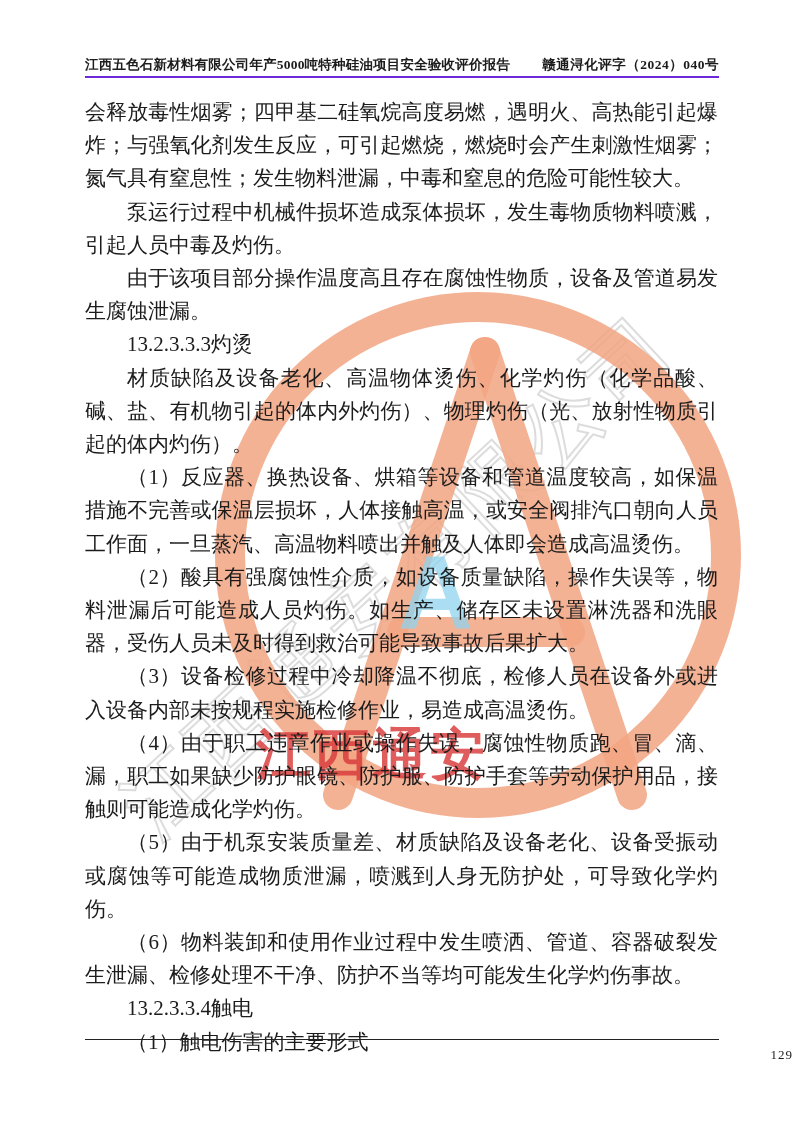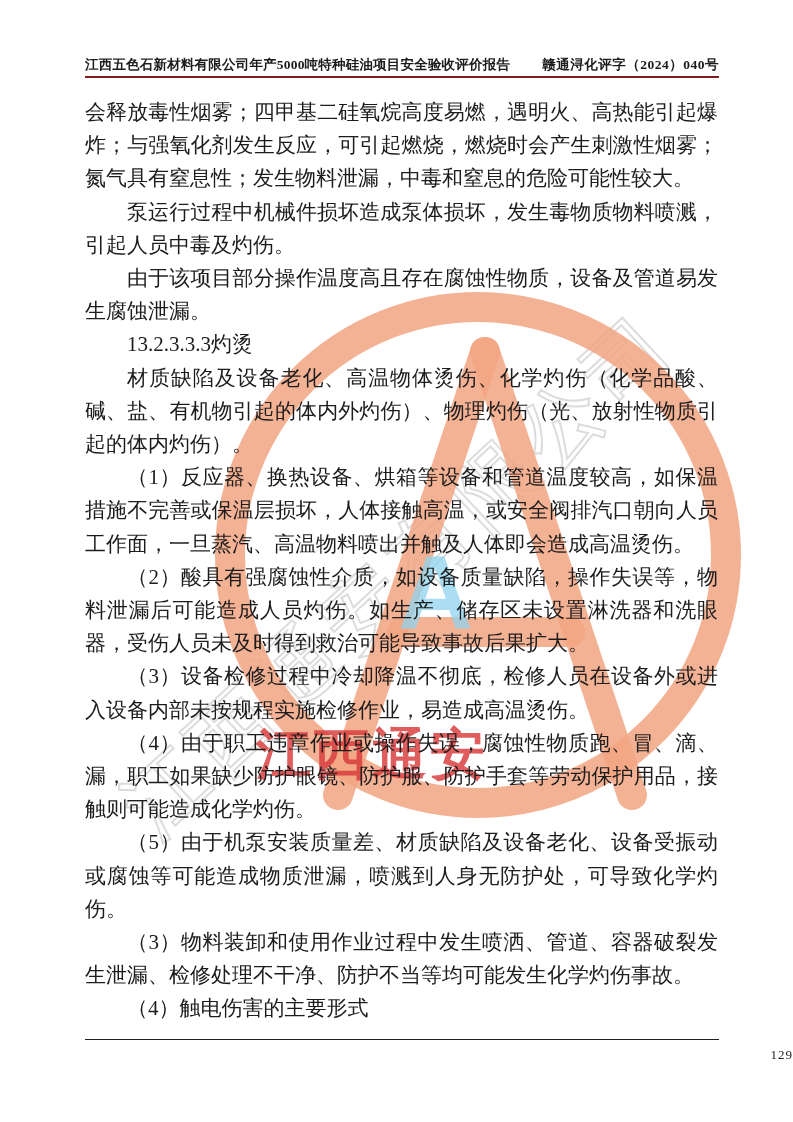--- a/index.html
+++ b/index.html
@@ -16,21 +16,21 @@
     inset: 0;
     z-index: 1;
   }
   
   .header {
     position: absolute;
     left: 85px; right: 74px; top: 56px;
     display: flex;
     justify-content: space-between;
     align-items: flex-end;
-    border-bottom: 2px solid #7f1d1d;
+    border-bottom: 2px solid #6d28d9;
     padding-bottom: 3px;
     font-size: 13.5px;
     font-weight: 700;
     line-height: 17px;
     white-space: nowrap;
   }
   .header .h-left  { letter-spacing: 0.2px; }
   .header .h-right { letter-spacing: 0.5px; }
   
   .doc-body {
@@ -135,19 +135,20 @@
   <p class="">会释放毒性烟雾；四甲基二硅氧烷高度易燃，遇明火、高热能引起爆炸；与强氧化剂发生反应，可引起燃烧，燃烧时会产生刺激性烟雾；氮气具有窒息性；发生物料泄漏，中毒和窒息的危险可能性较大。</p>
       <p class="indented">泵运行过程中机械件损坏造成泵体损坏，发生毒物质物料喷溅，引起人员中毒及灼伤。</p>
       <p class="indented">由于该项目部分操作温度高且存在腐蚀性物质，设备及管道易发生腐蚀泄漏。</p>
       <p class="indented">13.2.3.3.3灼烫</p>
       <p class="indented">材质缺陷及设备老化、高温物体烫伤、化学灼伤（化学品酸、碱、盐、有机物引起的体内外灼伤）、物理灼伤（光、放射性物质引起的体内灼伤）。</p>
       <p class="indented">（1）反应器、换热设备、烘箱等设备和管道温度较高，如保温措施不完善或保温层损坏，人体接触高温，或安全阀排汽口朝向人员工作面，一旦蒸汽、高温物料喷出并触及人体即会造成高温烫伤。</p>
       <p class="indented">（2）酸具有强腐蚀性介质，如设备质量缺陷，操作失误等，物料泄漏后可能造成人员灼伤。如生产、储存区未设置淋洗器和洗眼器，受伤人员未及时得到救治可能导致事故后果扩大。</p>
       <p class="indented">（3）设备检修过程中冷却降温不彻底，检修人员在设备外或进入设备内部未按规程实施检修作业，易造成高温烫伤。</p>
       <p class="indented">（4）由于职工违章作业或操作失误，腐蚀性物质跑、冒、滴、漏，职工如果缺少防护眼镜、防护服、防护手套等劳动保护用品，接触则可能造成化学灼伤。</p>
       <p class="indented">（5）由于机泵安装质量差、材质缺陷及设备老化、设备受振动或腐蚀等可能造成物质泄漏，喷溅到人身无防护处，可导致化学灼伤。</p>
-      <p class="indented">（3）物料装卸和使用作业过程中发生喷洒、管道、容器破裂发生泄漏、检修处理不干净、防护不当等均可能发生化学灼伤事故。</p>
-      <p class="indented">（4）触电伤害的主要形式</p>
+      <p class="indented">（6）物料装卸和使用作业过程中发生喷洒、管道、容器破裂发生泄漏、检修处理不干净、防护不当等均可能发生化学灼伤事故。</p>
+      <p class="indented">13.2.3.3.4触电</p>
+      <p class="indented">（1）触电伤害的主要形式</p>
     </main>
 
   <div class="footer-rule"></div>
   <div class="page-number">129</div>
 </div>
 
 </body></html>

